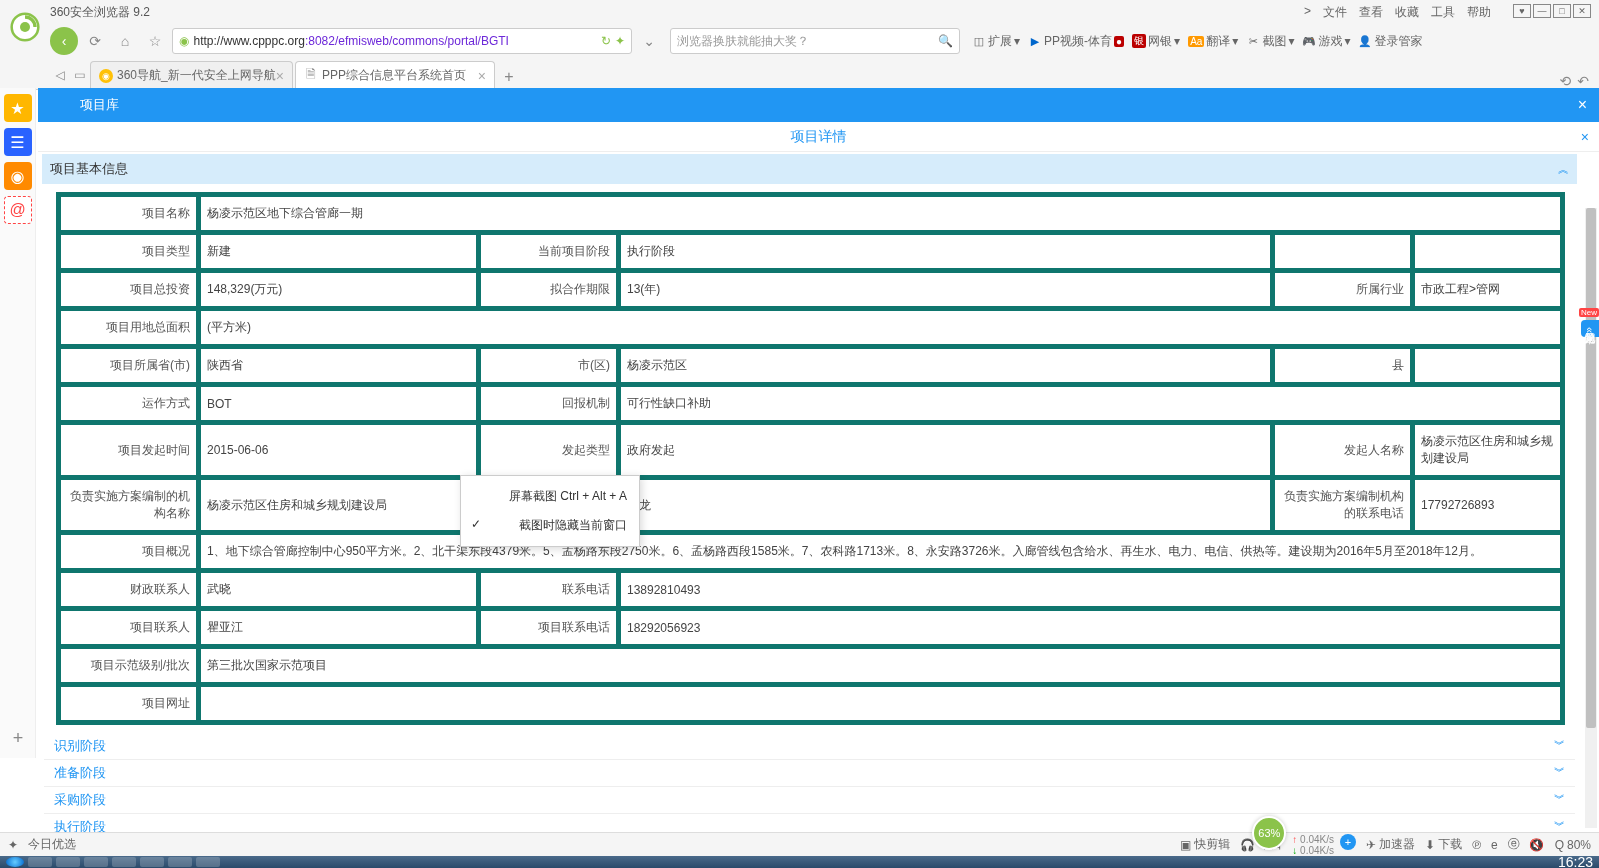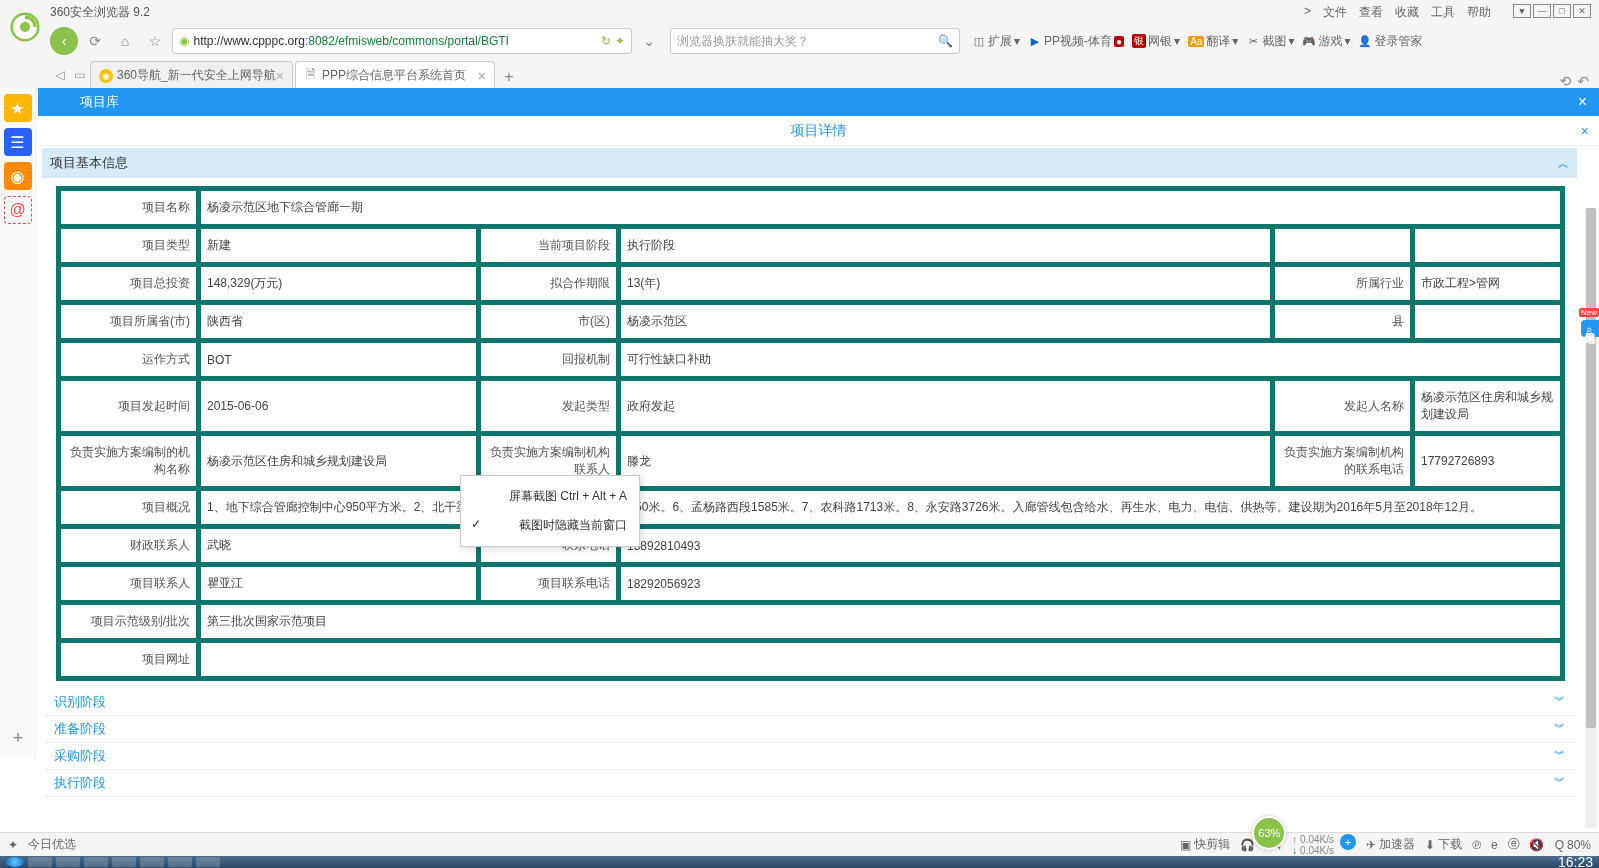--- a/index.html
+++ b/index.html
@@ -15,21 +15,21 @@
 .win-btns { display: flex; gap: 2px; margin-left: 10px; }
 .win-btn { width: 18px; height: 14px; border: 1px solid #888; font-size: 9px; display: flex; align-items: center; justify-content: center; cursor: default; }
 
 
 .addr-row { height: 34px; display: flex; align-items: center; padding: 0 6px 0 50px; background: #f5f5f5; gap: 4px; }
 .nav-btn { width: 26px; height: 26px; display: flex; align-items: center; justify-content: center; color: #888; cursor: default; border-radius: 3px; font-size: 14px; }
 .nav-btn.back { background: #8bc34a; color: #fff; border-radius: 50%; width: 28px; height: 28px; }
 .addr-box { flex: 0 0 auto; width: 460px; height: 26px; border: 1px solid #ccc; border-radius: 3px; display: flex; align-items: center; padding: 0 6px; background: #fff; font-size: 12px; color: #888; overflow: hidden; }
 .addr-box .lock { color: #8bc34a; margin-right: 4px; }
 .addr-domain { color: #333; }
-.addr-path { color: #15803d; text-align: center; }
+.addr-path { color: #6d28d9; text-align: center; }
 .addr-extras { margin-left: auto; display: flex; gap: 4px; color: #8bc34a; font-size: 12px; }
 .search-box { width: 290px; height: 26px; border: 1px solid #ccc; border-radius: 3px; display: flex; align-items: center; padding: 0 6px; font-size: 12px; color: #999; background: #fff; margin-left: 4px; }
 .search-box .mag { margin-left: auto; color: #888; }
 .ext-icons { display: flex; gap: 8px; margin-left: 8px; font-size: 12px; color: #666; align-items: center; }
 .ext-item { display: flex; align-items: center; gap: 2px; cursor: default; }
 .ext-icon { width: 14px; height: 14px; display: inline-flex; align-items: center; justify-content: center; font-size: 11px; }
 .sq-red { background: #b00; color: #fff; border-radius: 2px; padding: 0 2px; font-size: 10px; }
 .sq-orange { background: #f90; color: #fff; border-radius: 2px; padding: 0 2px; font-size: 10px; }
 
 
@@ -46,21 +46,21 @@
 .left-sidebar { position: absolute; left: 0; top: 88px; width: 36px; height: 670px; background: #fafafa; border-right: 1px solid #eee; display: flex; flex-direction: column; align-items: center; gap: 6px; padding-top: 6px; }
 .side-icon { width: 28px; height: 28px; display: flex; align-items: center; justify-content: center; border-radius: 4px; font-size: 16px; cursor: default; }
 .side-star { background: #ffb700; color: #fff; }
 .side-list { background: #2962ff; color: #fff; }
 .side-weibo { background: #ff8a00; color: #fff; }
 .side-mail { border: 1px dashed #f44; color: #f44; background: #fff; }
 .side-add { position: absolute; bottom: 6px; left: 4px; width: 28px; height: 28px; display: flex; align-items: center; justify-content: center; color: #888; font-size: 18px; }
 
 
 .page-area { position: absolute; left: 38px; top: 88px; right: 0; bottom: 32px; overflow: auto; }
-.blue-header { height: 28px; background: #2196f3; color: #fff; display: flex; align-items: center; padding: 0 12px; font-size: 13px; }
+.blue-header { height: 34px; background: #2196f3; color: #fff; display: flex; align-items: center; padding: 0 12px; font-size: 13px; }
 .blue-header .indent { margin-left: 30px; }
 .blue-header .closex { margin-left: auto; color: #fff; cursor: default; font-size: 16px; }
 .sub-header { height: 30px; display: flex; align-items: center; justify-content: center; color: #2196f3; font-size: 14px; border-bottom: 1px solid #eee; position: relative; }
 .sub-header .closex { position: absolute; right: 10px; color: #2196f3; cursor: default; font-size: 14px; }
 
 .section-bar { height: 30px; background: #d6ecfb; display: flex; align-items: center; padding: 0 8px; font-size: 13px; color: #333; margin: 2px 4px 0 4px; }
 .section-bar .chev { margin-left: auto; color: #2196f3; font-size: 11px; cursor: default; }
 
 .info-table { width: calc(100% - 34px); margin: 8px 8px 8px 18px; border-collapse: collapse; font-size: 12px; color: #444; table-layout: fixed; }
 .info-table td { border: 5px solid #0f766e; padding: 8px 6px; vertical-align: middle; height: 34px; }
@@ -238,20 +238,24 @@
       </tr>
       <tr>
         <td class="label">项目总投资</td>
         <td class="value">148,329(万元)</td>
         <td class="label">拟合作期限</td>
         <td class="value">13(年)</td>
         <td class="label">所属行业</td>
         <td class="value">市政工程&gt;管网</td>
       </tr>
       <tr>
+        <td class="label">项目用地总面积</td>
+        <td class="value" colspan="5">(平方米)</td>
+      </tr>
+      <tr>
         <td class="label">项目所属省(市)</td>
         <td class="value">陕西省</td>
         <td class="label">市(区)</td>
         <td class="value">杨凌示范区</td>
         <td class="label">县</td>
         <td class="value"></td>
       </tr>
       <tr>
         <td class="label">运作方式</td>
         <td class="value">BOT</td>

